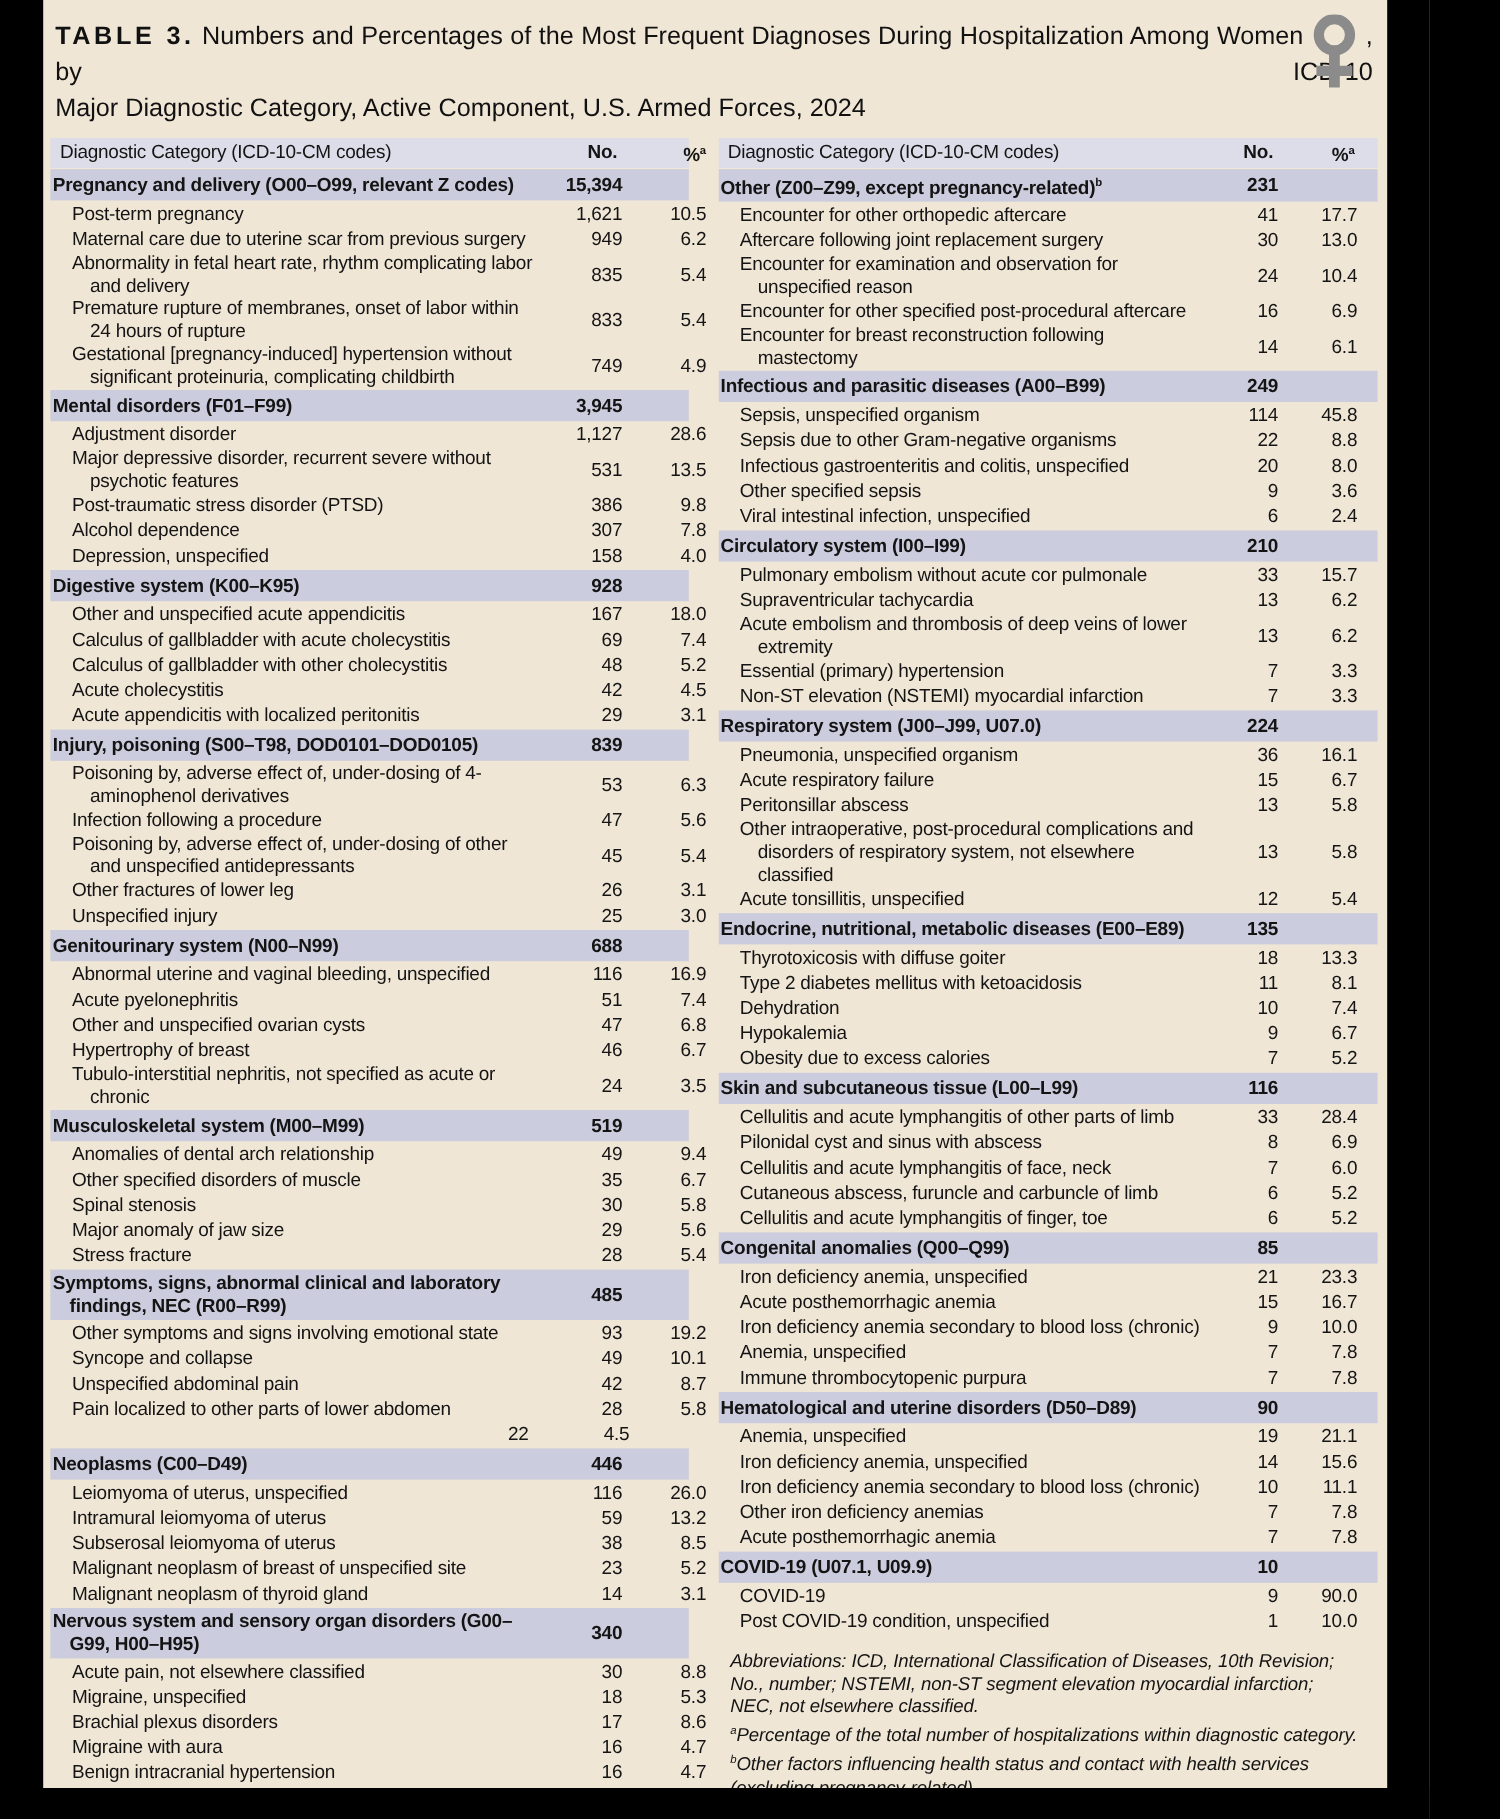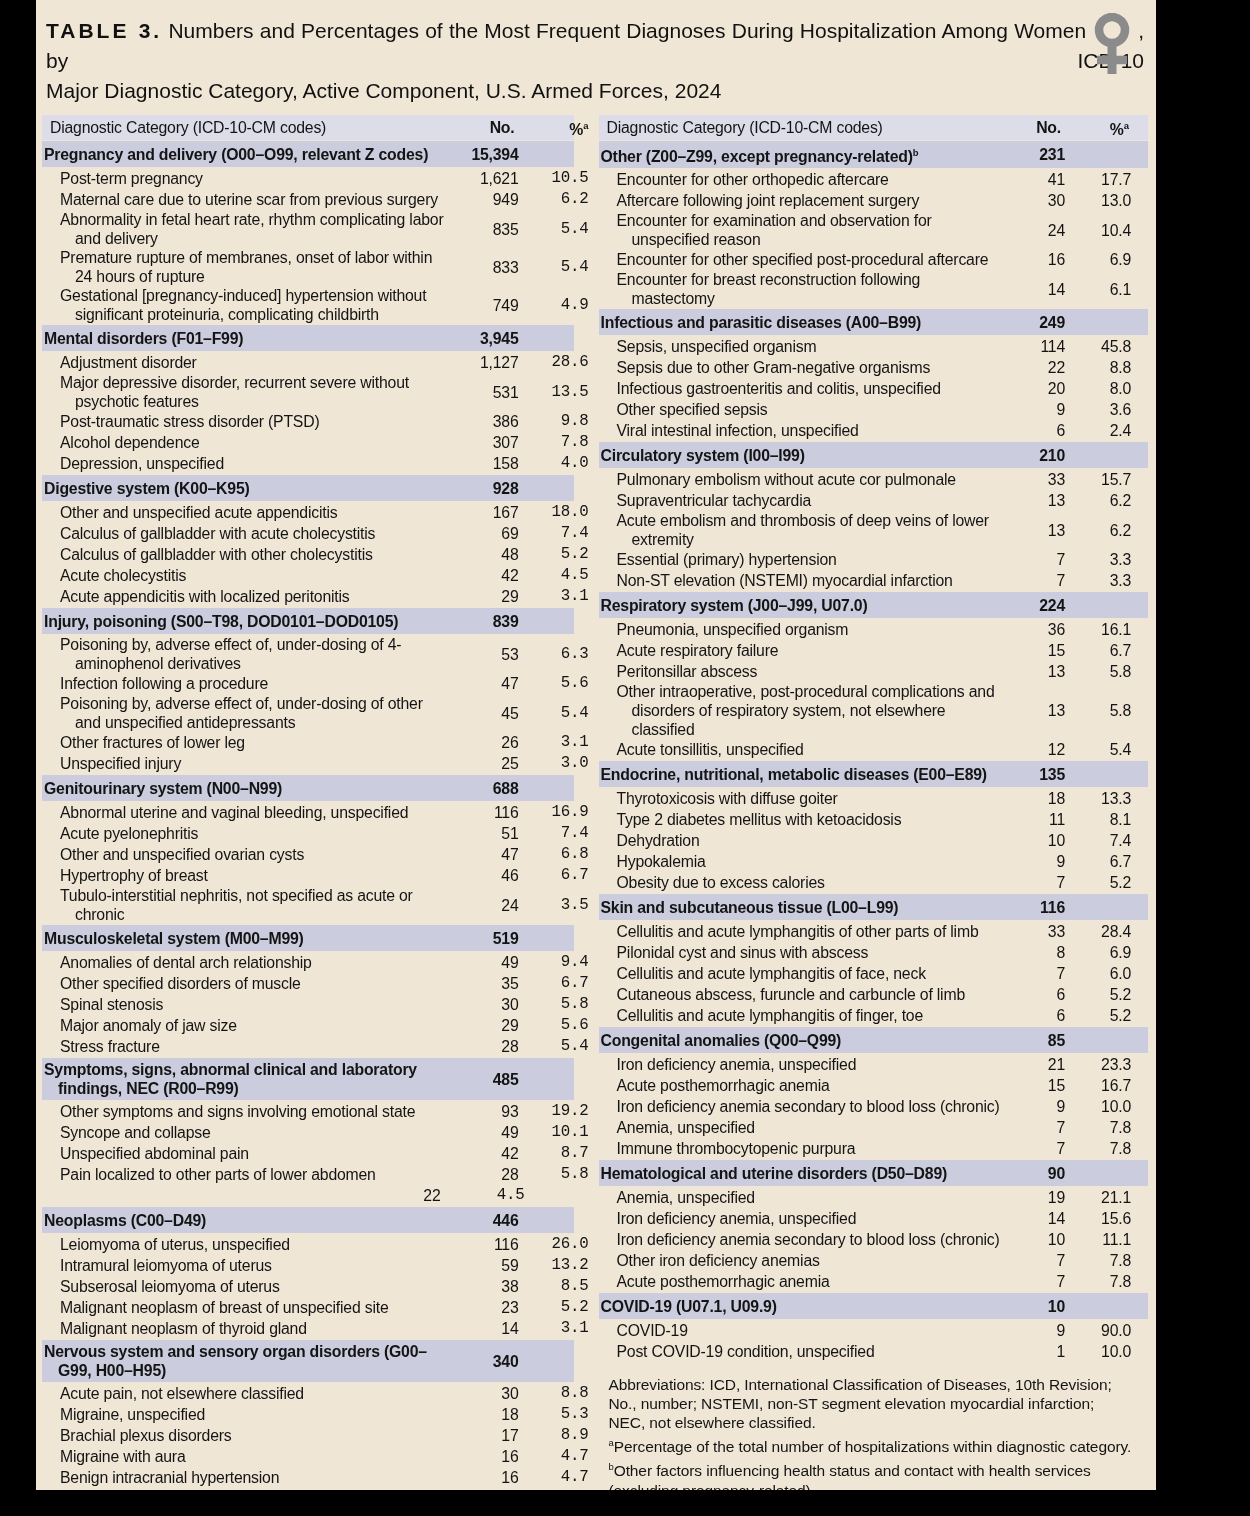--- a/index.html
+++ b/index.html
@@ -28,29 +28,29 @@
   .thead>*,.band>*{position:relative;}
   .cat-h{padding-left:8px;}
   .no-h,.band .no{font-weight:700;}
   .no-h,.pct-h,.no,.pct{text-align:right;font-variant-numeric:tabular-nums;}
   .pct-h{font-weight:700;}
   .cat{font-weight:700;padding-left:16px;text-indent:-14px;}
   .cat sup,.pct-h sup{font-size:9.5px;letter-spacing:0;}
   .row{min-height:21px;}
   .dx{padding-left:33px;text-indent:-15px;}
   .tcol.left .no{padding-right:9px;}
-  .tcol.left .pct{padding-right:3px;font-family:Liberation Mono, monospace;}
+  .tcol.left .pct{padding-right:3px;}
   .tcol.left .no-h{padding-right:13px;}
   .tcol.left .pct-h{padding-right:3px;}
   .tcol.right .no{padding-right:19px;}
   .tcol.right .pct{padding-right:17px;}
   .tcol.right .no-h{padding-right:23px;}
   .tcol.right .pct-h{padding-right:19px;}
   
-  .notes{margin:13px 14px 0 10px;font-size:15.5px;line-height:19px;letter-spacing:-0.1px;}
+  .notes{margin:13px 14px 0 10px;font-size:15.5px;line-height:19px;letter-spacing:-0.1px;font-style:italic;}
   .notes p{margin:0;}
   .notes p.gap{margin-top:1px;}
   .notes sup{font-size:9.5px;}
 </style>
 </head>
 <body>
 
 <div class="frame">
 
   <div class="title">
@@ -319,21 +319,21 @@
           <span class="pct">8.8</span>
         </div>
         <div class="row">
           <span class="dx">Migraine, unspecified</span>
           <span class="no">18</span>
           <span class="pct">5.3</span>
         </div>
         <div class="row">
           <span class="dx">Brachial plexus disorders</span>
           <span class="no">17</span>
-          <span class="pct">8.9</span>
+          <span class="pct">8.6</span>
         </div>
         <div class="row">
           <span class="dx">Migraine with aura</span>
           <span class="no">16</span>
           <span class="pct">4.7</span>
         </div>
         <div class="row">
           <span class="dx">Benign intracranial hypertension</span>
           <span class="no">16</span>
           <span class="pct">4.7</span>

